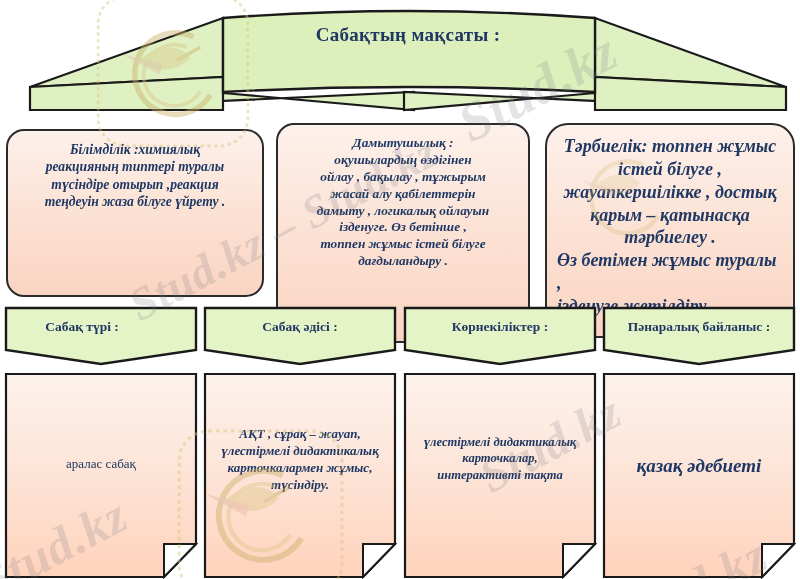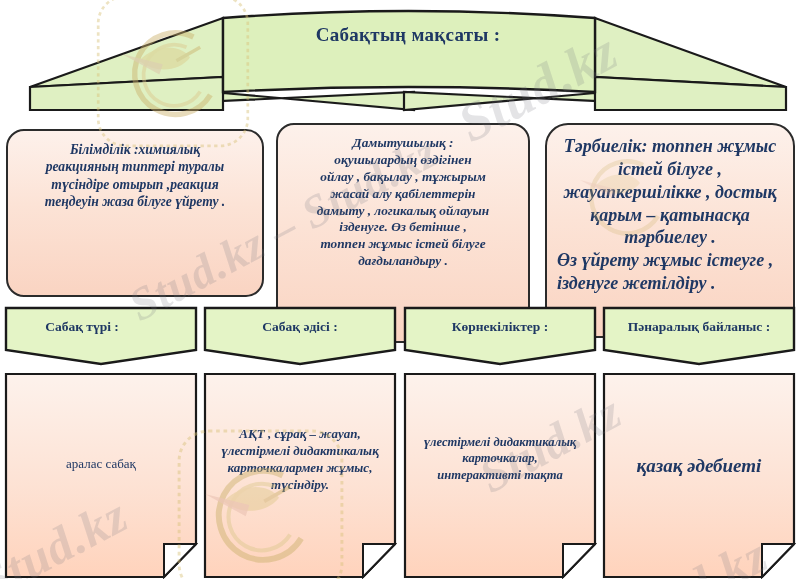--- a/index.html
+++ b/index.html
@@ -203,21 +203,21 @@
     <span class="tline">топпен жұмыс істей білуге</span>
     <span class="tline">дағдыландыру .</span>
   </div>
 
   <div class="aim-box b3">
     <span class="tline">Тәрбиелік: топпен жұмыс</span>
     <span class="tline">істей білуге ,</span>
     <span class="tline">жауапкершілікке , достық</span>
     <span class="tline">қарым – қатынасқа</span>
     <span class="tline">тәрбиелеу .</span>
-    <span class="tline justify-l">Өз  үйрету  жұмыс  істеуге  ,</span>
+    <span class="tline justify-l">Өз  бетімен  жұмыс  туралы  ,</span>
     <span class="tline justify-l">ізденуге жетілдіру .</span>
   </div>
 
 </div>
 
 <div class="cat-row">
 
   <div class="cat-cell" style="left:4px; width:156px;">
     <svg width="194" height="62" viewBox="0 0 194 62">
       <polygon points="2,2 192,2 192,44 97,58 2,44" fill="#e4f4c6" stroke="#1a1a1a" stroke-width="2.4"></polygon>

